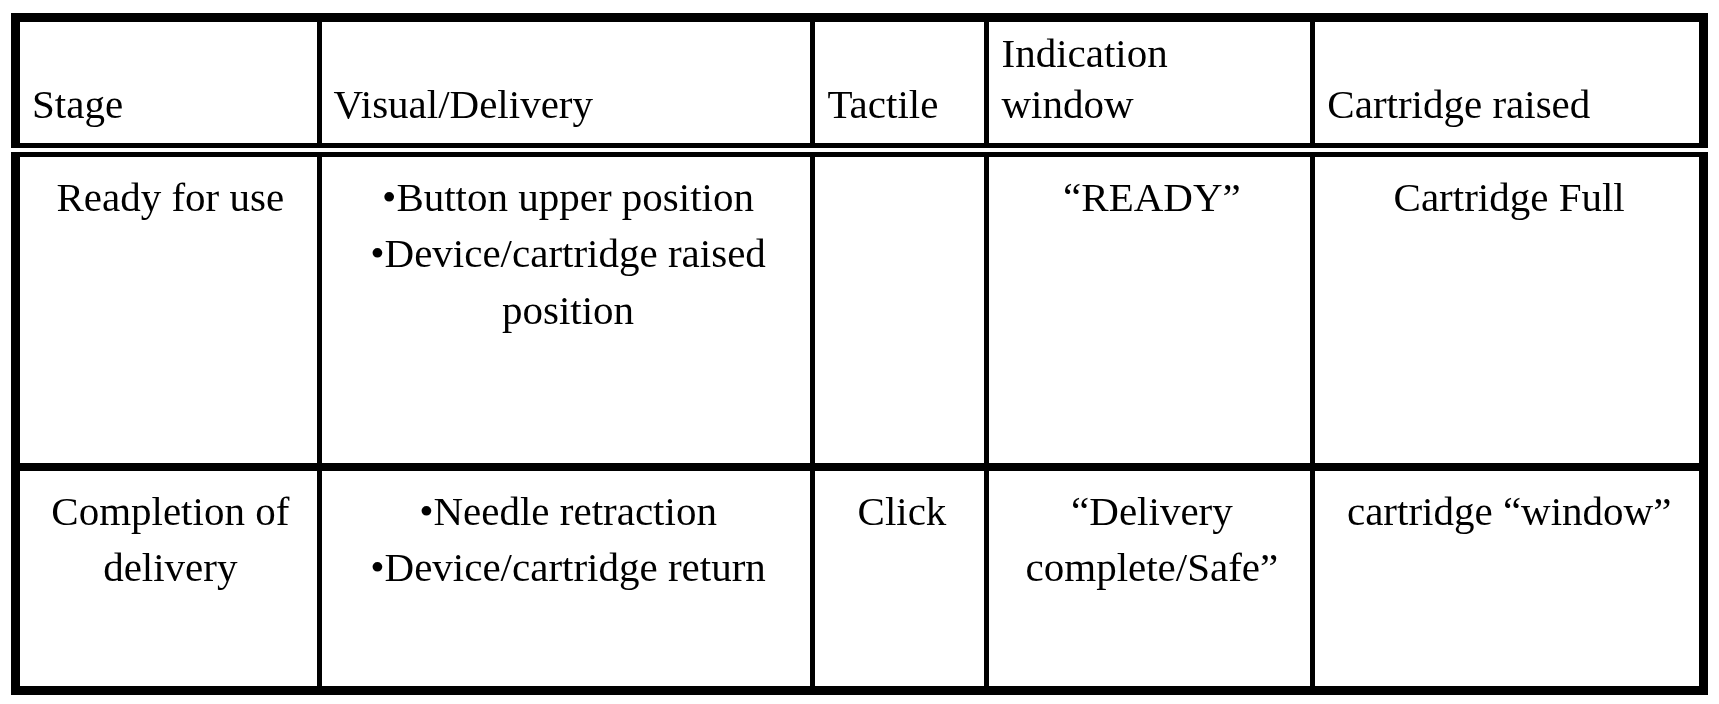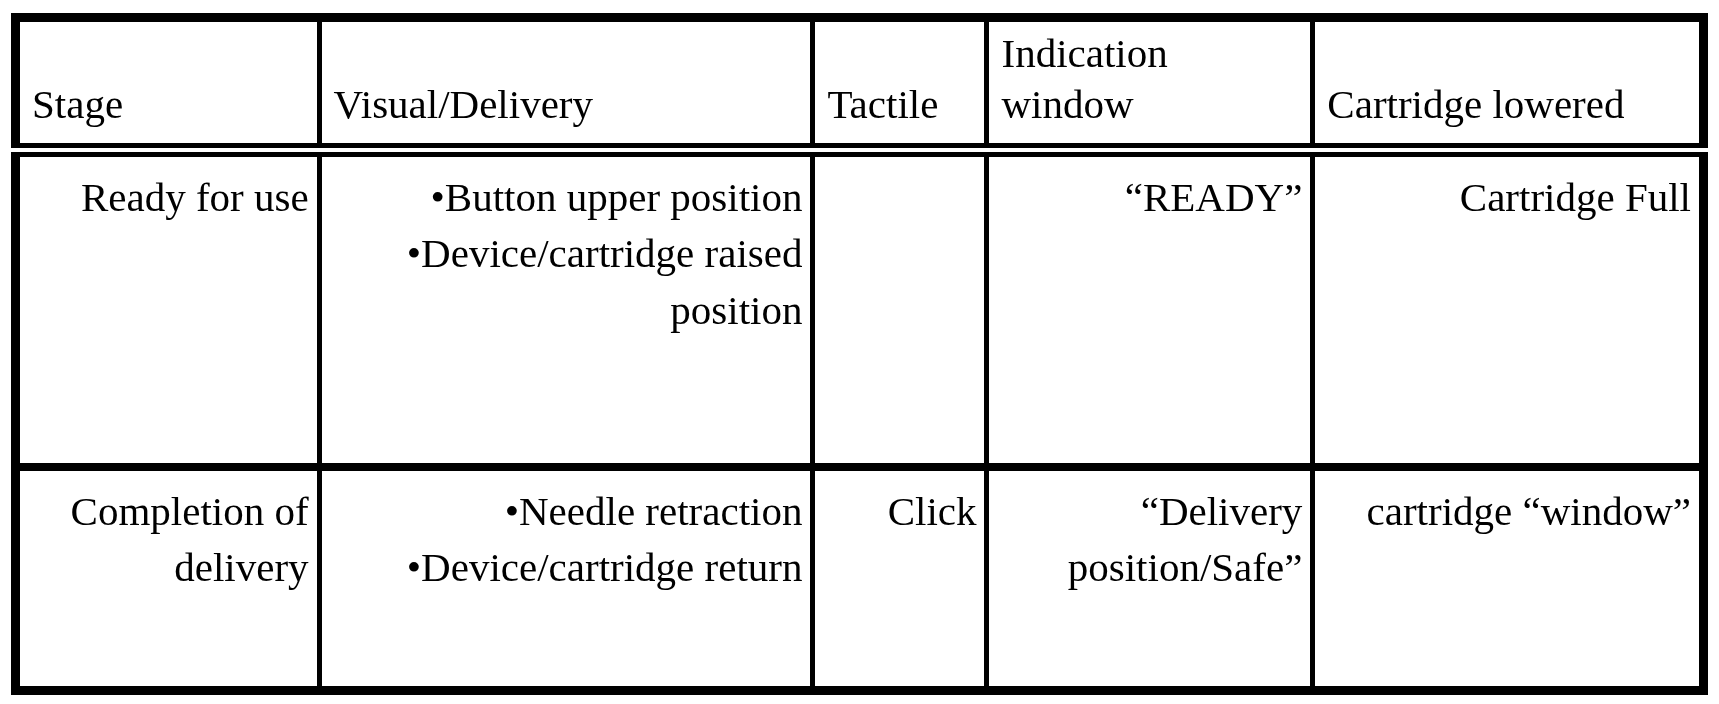--- a/index.html
+++ b/index.html
@@ -44,21 +44,21 @@
   thead th {
     font-weight: normal;
     text-align: left;
     vertical-align: bottom;
     padding: 6px 8px 12px 12px;
     line-height: 1.25;
     border-bottom: 14px double #000000;
   }
   tbody td {
     font-weight: normal;
-    text-align: right;
+    text-align: center;
     vertical-align: top;
     padding: 12px 8px 6px 12px;
   }
   .multiline {
     white-space: pre-line;
   }
   tr.header-row   { height: 130px; }
   tr.row-0        { height: 198px; }
   tr.row-1        { height: 190px; }
   tr.row-2        { height: 140px; }
@@ -74,35 +74,35 @@
       <col style="width:172px">
       <col style="width:322px">
       <col style="width:386px">
     </colgroup>
     <thead>
       <tr class="header-row">
         <th>Stage</th>
         <th>Visual/Delivery</th>
         <th>Tactile</th>
         <th>Indication window</th>
-        <th>Cartridge lowered</th>
+        <th>Cartridge raised</th>
       </tr>
     </thead>
     <tbody>
       <tr class="row-0">
         <td>Ready for use</td>
         <td class="multiline">•Button upper position
 •Device/cartridge raised position</td>
         <td></td>
         <td>“READY”</td>
         <td>Cartridge Full</td>
       </tr>
       <tr class="row-2">
         <td>Completion of delivery</td>
         <td class="multiline">•Needle retraction
 •Device/cartridge return</td>
         <td>Click</td>
-        <td>“Delivery position/Safe”</td>
+        <td>“Delivery complete/Safe”</td>
         <td>cartridge “window”</td>
       </tr>
     </tbody>
   </table>
 </div>
 
 </body></html>

